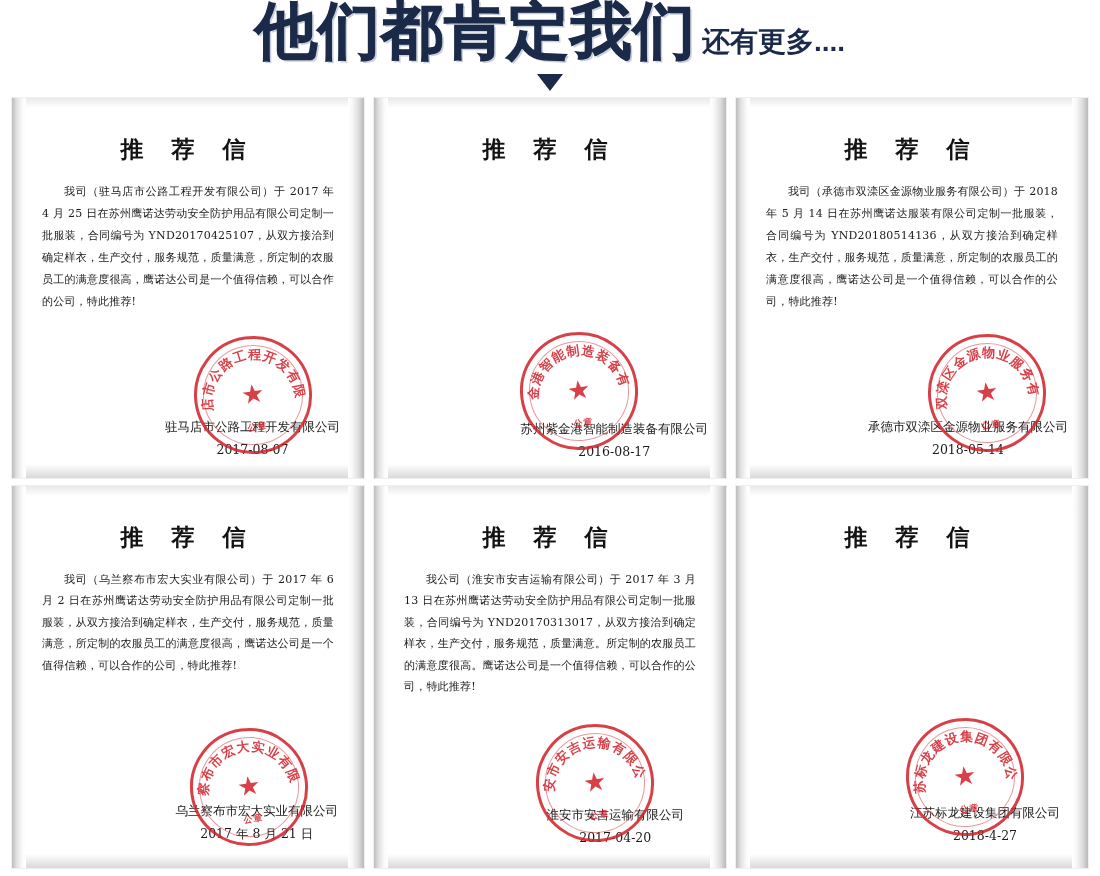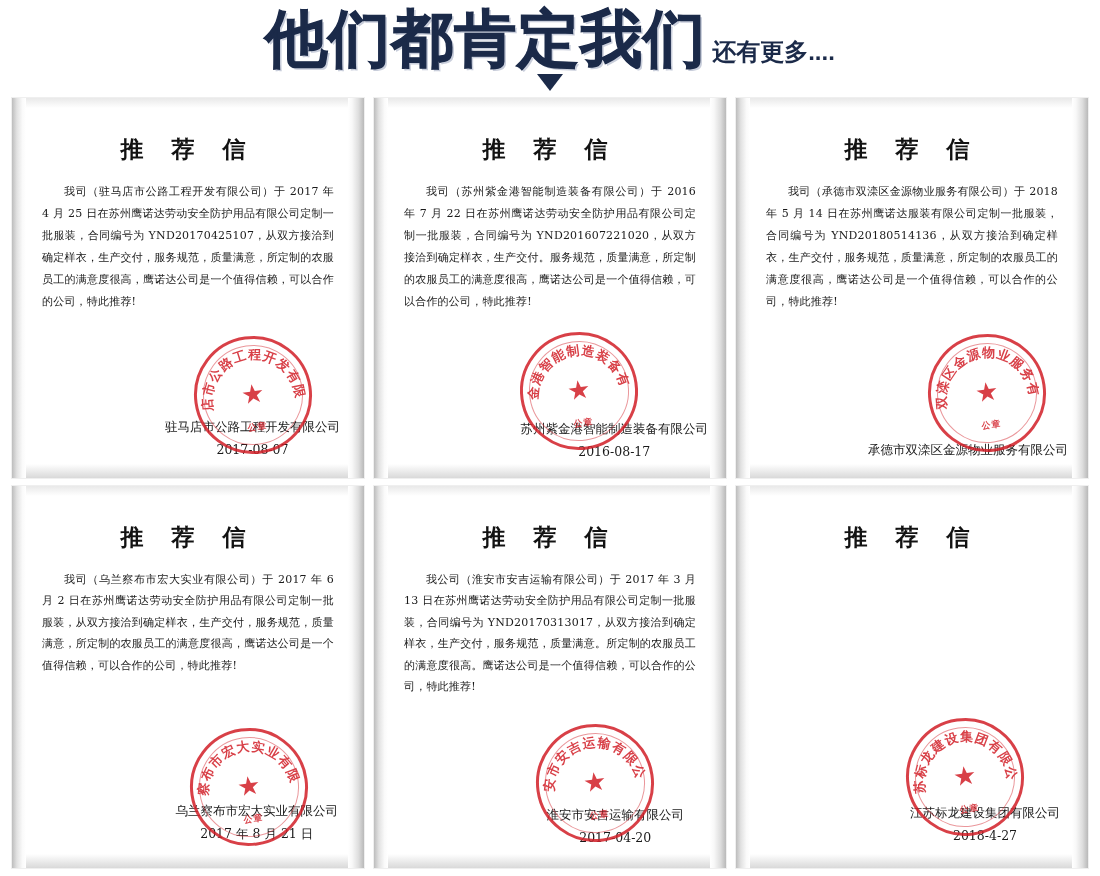--- a/index.html
+++ b/index.html
@@ -23,37 +23,36 @@
     width: 1100px;
     height: 100px;
     display: flex;
     align-items: flex-start;
     justify-content: center;
   }
   .header-inner {
     display: flex;
     align-items: flex-end;
     gap: 6px;
-    margin-top: 8px;
   }
   .headline {
     font-family: "Liberation Sans", sans-serif;
     font-weight: bold;
     font-size: 62px;
     line-height: 1;
     letter-spacing: 1px;
     color: #1b2a49;
     -webkit-text-stroke: 1px #1b2a49;
     text-shadow: 2px 2px 0 #c9cedb;
     white-space: nowrap;
   }
   .headline-sub {
     font-family: "Liberation Sans", sans-serif;
     font-weight: bold;
-    font-size: 24px;
+    font-size: 28px;
     color: #1b2a49;
     line-height: 1;
     padding-bottom: 6px;
     white-space: nowrap;
   }
   .arrow-down {
     position: absolute;
     top: 74px;
     left: 537px;
     width: 0;
@@ -240,21 +239,20 @@
       <div class="stamp-star">★</div>
       <div class="stamp-bottom">公章</div>
     </div>
     <div class="paper-bottom-shade"></div>
   </div>
 
   <div class="letter">
     <div class="paper-top-shade"></div>
     <div class="paper">
       <div class="letter-title">推 荐 信</div>
-      <div class="letter-body">我司（苏州紫金港智能制造装备有限公司）于 2016 年 7 月 22 日在苏州鹰诺达劳动安全防护用品有限公司定制一批服装，合同编号为 YND201607221020，从双方接洽到确定样衣，生产交付。服务规范，质量满意，所定制的农服员工的满意度很高，鹰诺达公司是一个值得信赖，可以合作的公司，特此推荐!</div>
     </div>
     <div class="sign-block" style="right:18px; bottom:14px;">
       <span>苏州紫金港智能制造装备有限公司</span>
       <span class="sign-date">2016-08-17</span>
     </div>
     <div class="stamp" style="right:88px; bottom:28px;">
       <div class="stamp-inner"></div>
       <svg class="stamp-arc" viewBox="0 0 112 112">
         <defs>
             <path id="arc2" d="M 14,62 A 42,42 0 0 1 98,62"></path>
@@ -268,20 +266,21 @@
   </div>
 
   <div class="letter">
     <div class="paper-top-shade"></div>
     <div class="paper">
       <div class="letter-title">推 荐 信</div>
       <div class="letter-body">我司（承德市双滦区金源物业服务有限公司）于 2018 年 5 月 14 日在苏州鹰诺达服装有限公司定制一批服装，合同编号为 YND20180514136，从双方接洽到确定样衣，生产交付，服务规范，质量满意，所定制的农服员工的满意度很高，鹰诺达公司是一个值得信赖，可以合作的公司，特此推荐!</div>
     </div>
     <div class="sign-block" style="right:20px; bottom:16px;">
       <span>承德市双滦区金源物业服务有限公司</span>
+      <span class="sign-date">2018-05-14</span>
     </div>
     <div class="stamp" style="right:42px; bottom:26px;">
       <div class="stamp-inner"></div>
       <svg class="stamp-arc" viewBox="0 0 112 112">
         <defs>
             <path id="arc3" d="M 14,62 A 42,42 0 0 1 98,62"></path>
           </defs>
         <text><textPath href="#arc3" startOffset="50%" text-anchor="middle">承德市双滦区金源物业服务有限公司</textPath></text>
       </svg>
       <div class="stamp-star">★</div>

